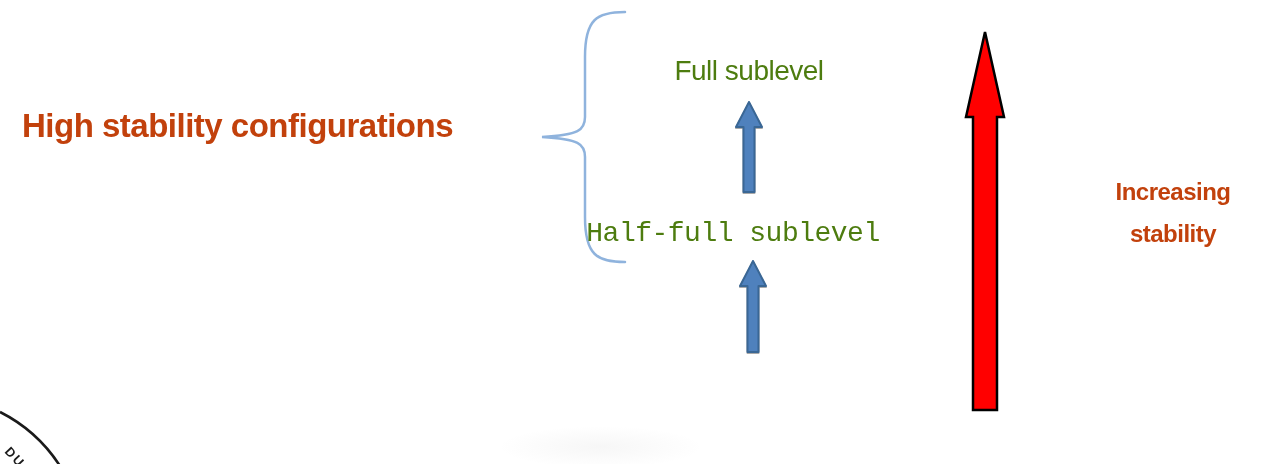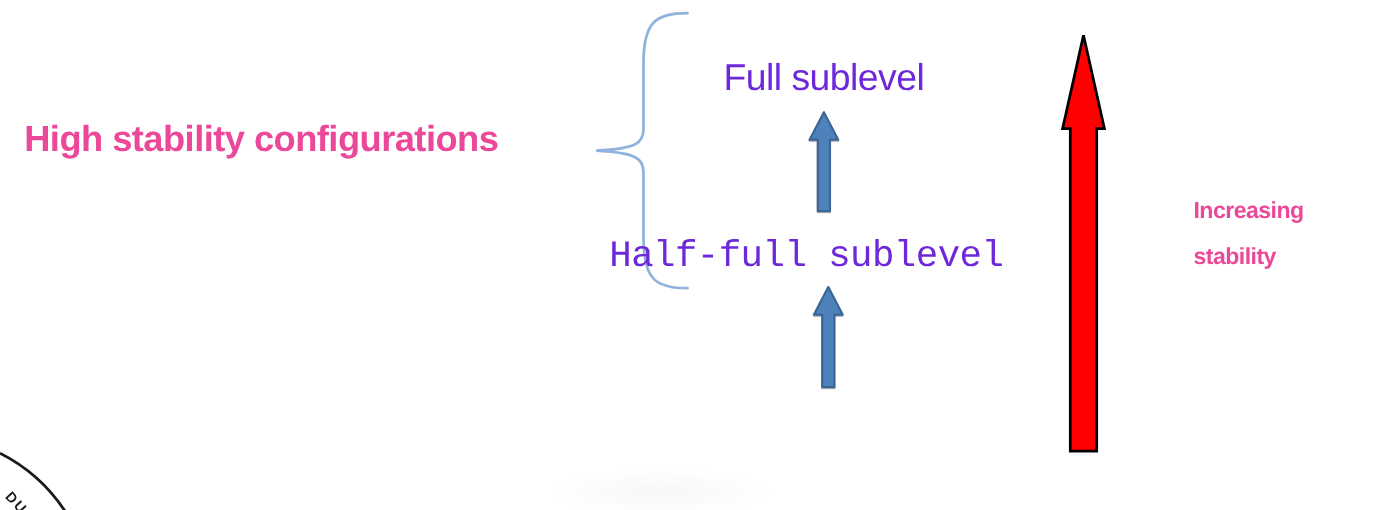--- a/index.html
+++ b/index.html
@@ -9,46 +9,47 @@
     font-family: "Liberation Sans", "DejaVu Sans", sans-serif;
     overflow: hidden;
   }
   .slide {
     position: relative;
     width: 1269px; height: 464px;
     background: #ffffff;
   }
   .abs { position: absolute; }
   .red-label {
-    color: #ec4899;
+    color: #c2410c;
     font-weight: bold;
     letter-spacing: -0.5px;
     white-space: nowrap;
   }
   .title {
     left: 22px; top: 106px;
     font-size: 33px;
     line-height: 40px;
   }
   .level-label {
-    color: #6d28d9;
-    font-size: 34px;
+    color: #4d7c0f;
+    font-size: 28px;
     line-height: 42px;
     letter-spacing: -0.5px;
     white-space: nowrap;
     transform: translateX(-50%);
   }
   .level-full    { left: 749px; top: 50px; }
   .level-half    { left: 733px; top: 213px; font-family: Liberation Mono, monospace; }
   .level-partial { left: 745px; top: 379px; }
   .increasing {
     left: 1085px; top: 171px;
     width: 176px;
-    font-size: 21px;
+    font-size: 24px;
     line-height: 42px;
+    text-align: center;
   }
   .blue-arrow { filter: drop-shadow(0.5px 1px 0.5px rgba(140,140,140,0.75)); }
   .blue-arrow-1 { left: 734px; top: 101px; }
   .blue-arrow-2 { left: 738px; top: 260px; }
   .red-arrow    { left: 963px; top: 30px; }
   .brace        { left: 535px; top: 5px; }
   .corner-logo  { left: 0px; top: 398px; }
   .logo-text {
     font-family: "Liberation Sans", sans-serif;
     font-size: 13px;

